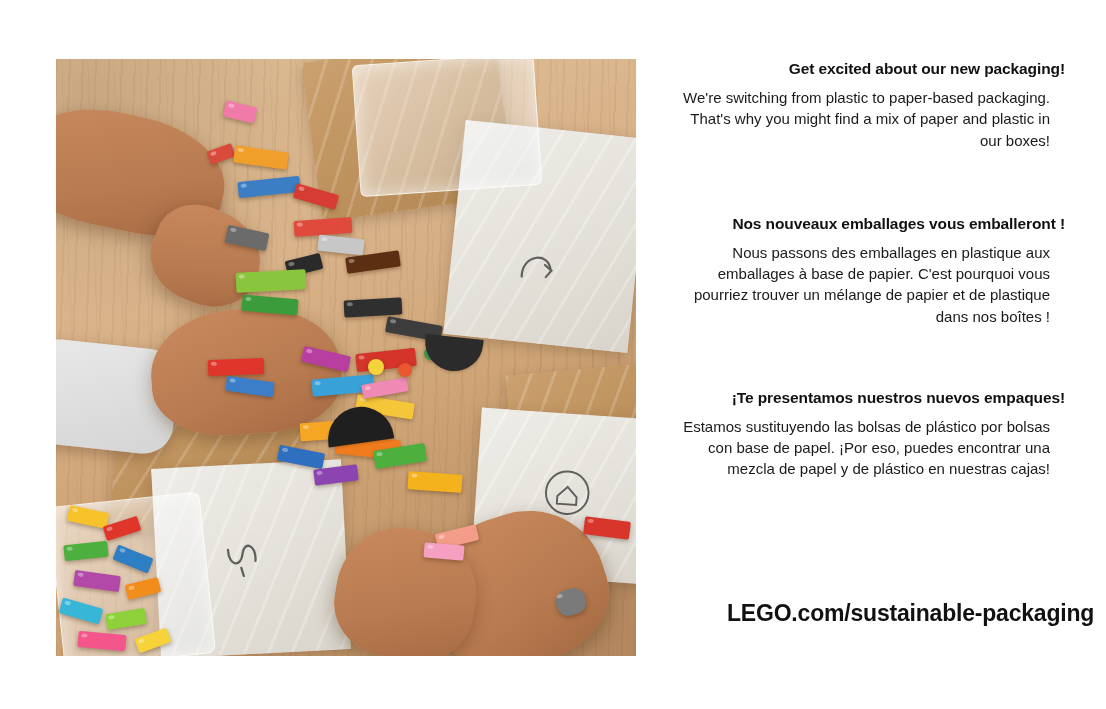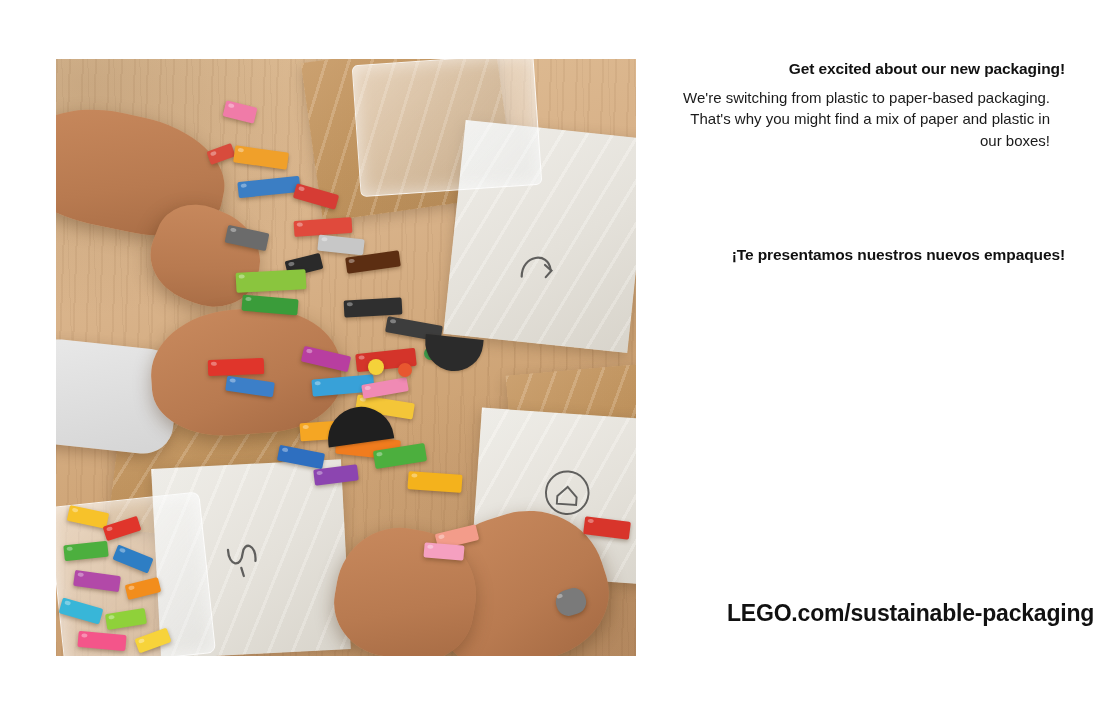--- a/index.html
+++ b/index.html
@@ -285,23 +285,28 @@
 
   <div class="content">
 
     <div class="block">
       <p class="heading">Get excited about our new packaging!</p>
       <p class="body">We're switching from plastic to paper-based packaging. That's why you might find a mix of paper and plastic in our boxes!</p>
     </div>
 
     <div class="gap-1"></div>
 
+    <div class="block">
+      <p class="heading">Nos nouveaux emballages vous emballeront !</p>
+      <p class="body">Nous passons des emballages en plastique aux emballages à base de papier. C'est pourquoi vous pourriez trouver un mélange de papier et de plastique dans nos boîtes !</p>
+    </div>
 
     <div class="gap-2"></div>
 
     <div class="block">
       <p class="heading">¡Te presentamos nuestros nuevos empaques!</p>
+      <p class="body">Estamos sustituyendo las bolsas de plástico por bolsas con base de papel. ¡Por eso, puedes encontrar una mezcla de papel y de plástico en nuestras cajas!</p>
     </div>
   </div>
 
   <div class="url">LEGO.com/sustainable-packaging</div>
 
 </div>
 
 </body></html>

